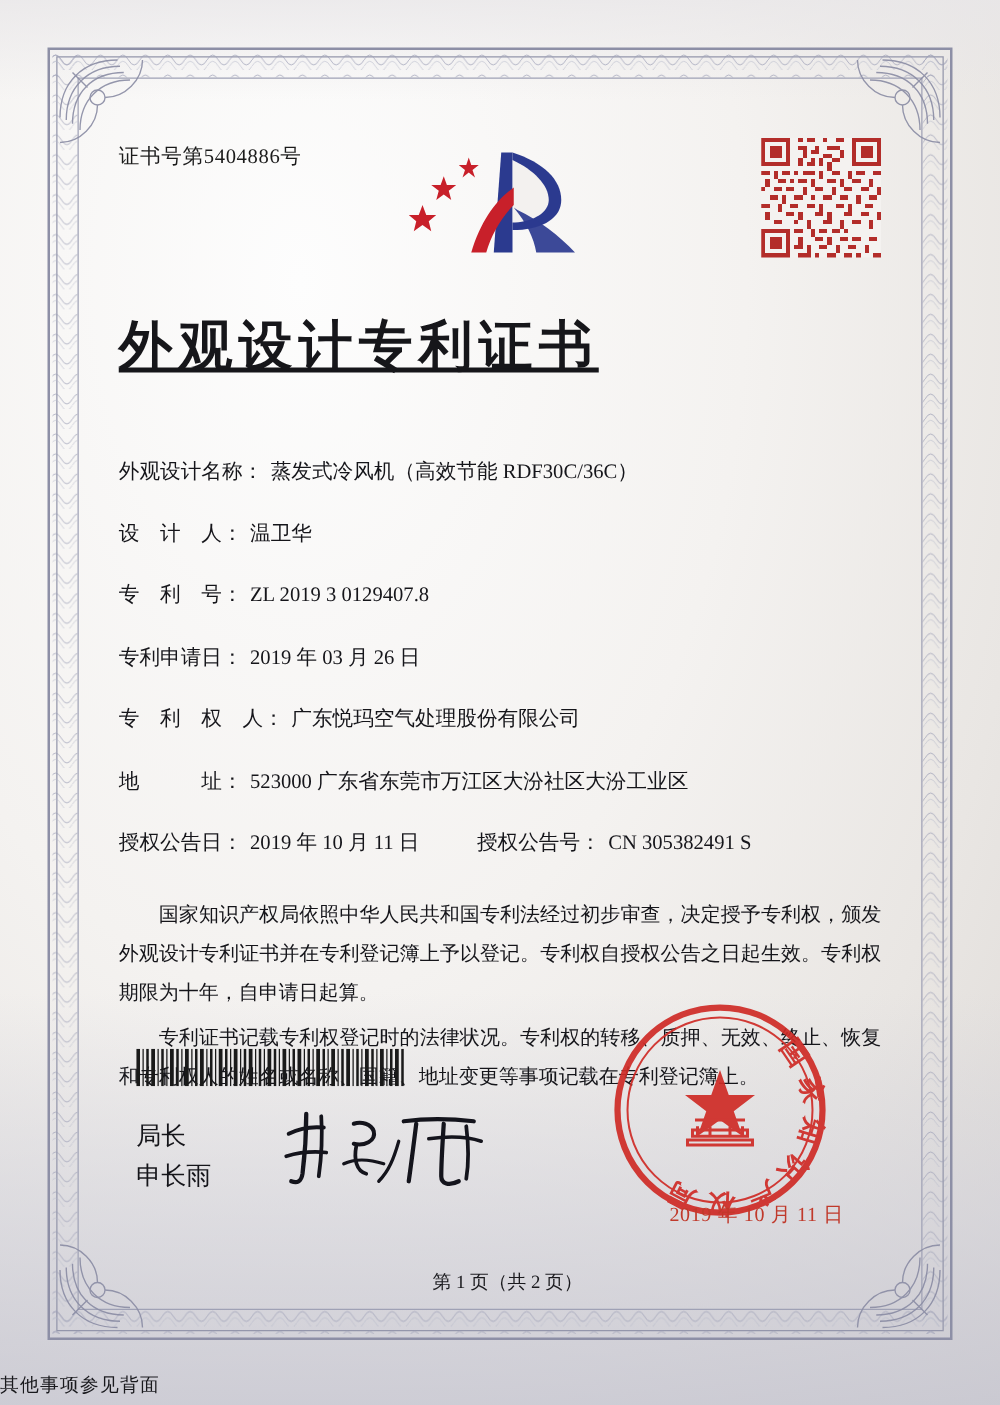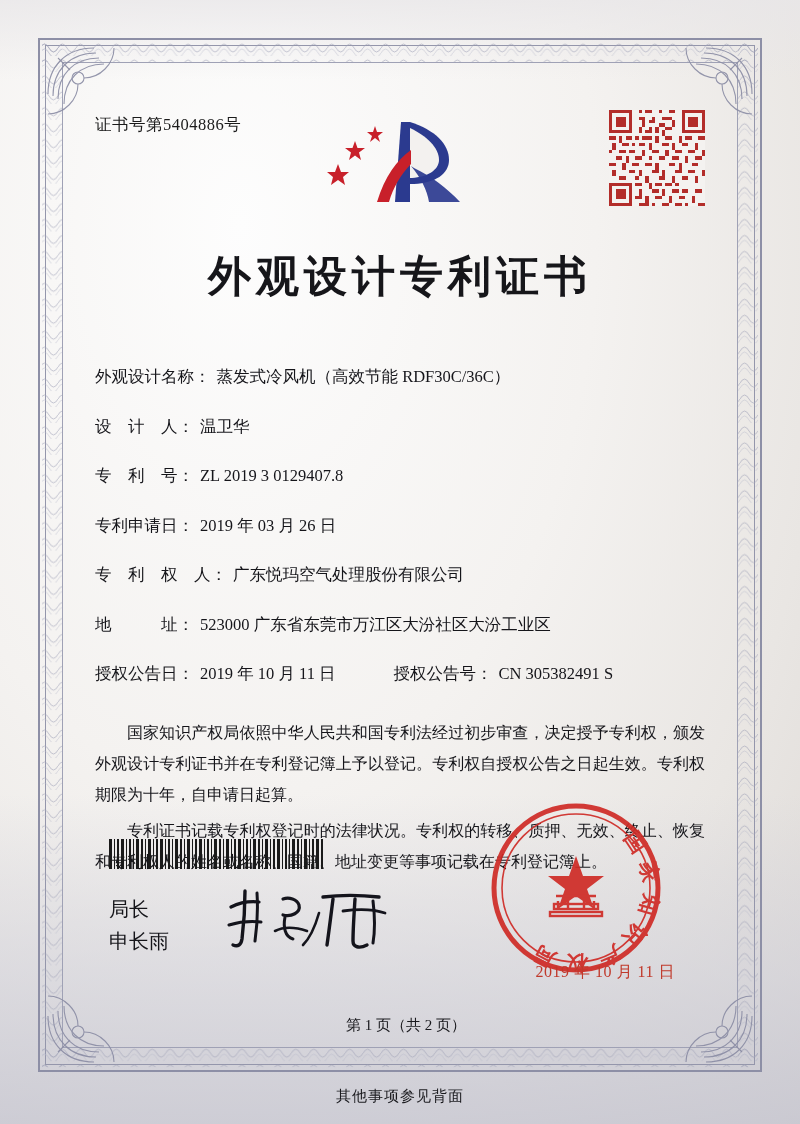--- a/index.html
+++ b/index.html
@@ -96,27 +96,28 @@
 
   .qr {
     position: absolute;
     right: 0;
     top: 10px;
     width: 96px;
     height: 96px;
   }
 
   .title {
-    text-align: center;
+    text-align: left;
     font-size: 43px;
     font-weight: bold;
     letter-spacing: 5px;
     color: #16161a;
     margin-top: 112px;
     font-family: "DejaVu Serif", "Liberation Serif", serif;
+    text-decoration: underline;
   }
 
   .fields {
     margin-top: 58px;
     font-size: 16.5px;
     color: #15151a;
     line-height: 1.55;
   }
   .field-row {
     display: flex;
@@ -125,21 +126,21 @@
   }
   .field-label {
     white-space: pre;
     flex: none;
     text-align: center;
   }
   .field-value {
     margin-left: 6px;
   }
   .field-row.split .second-label {
-    margin-left: 58px;
+    margin-left: 46px;
     white-space: pre;
   }
 
   .para {
     margin-top: 30px;
     font-size: 16px;
     line-height: 1.95;
     color: #15151a;
     text-align: justify;
     text-indent: 2em;
@@ -189,22 +190,21 @@
     position: absolute;
     left: 12px; right: 0;
     bottom: -6px;
     text-align: center;
     font-size: 15px;
     color: #19191d;
   }
   .footer-note {
     position: absolute;
     left: 0; right: 0;
-    bottom: 18px;
-    text-align: center;
+    bottom: 6px;
     font-size: 15px;
     color: #19191d;
     letter-spacing: 1px;
   }
 </style>
 </head>
 <body>
 
 <div class="page">
 

